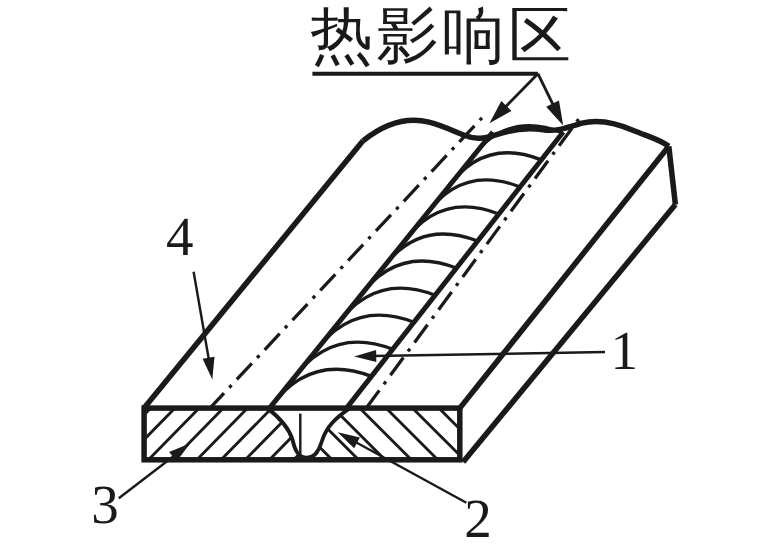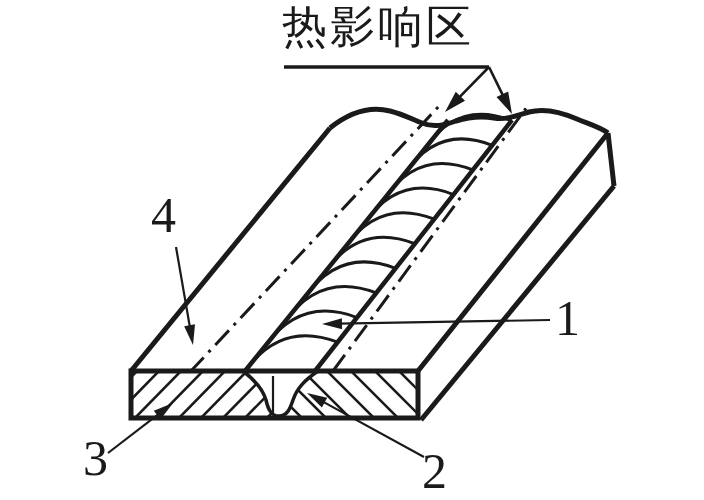--- a/index.html
+++ b/index.html
@@ -3,21 +3,21 @@
 <meta charset="utf-8">
 <style>
   html,body{margin:0;padding:0;background:#ffffff;}
   .canvas{position:relative;width:704px;height:500px;background:var(--paper,#fff);overflow:hidden;
           font-family:"Liberation Serif","DejaVu Serif",serif;}
   #draw{position:absolute;left:0;top:0;}
   #draw line,#draw path,#draw rect{stroke:var(--ink,#1a1a1a);fill:none;stroke-linecap:butt;}
   #draw .filled{fill:var(--ink,#1a1a1a);stroke:none;}
   #draw .paperfill{fill:var(--paper,#fff);}
   .txt{position:absolute;color:var(--ink,#1a1a1a);line-height:1;white-space:nowrap;user-select:none;}
-  .haz-label{left:282px;top:5px;font-size:45px;letter-spacing:3px;font-weight:500;text-align:right;}
+  .haz-label{left:282px;top:5px;font-size:57px;letter-spacing:3px;font-weight:500;text-align:right;}
   .callout{font-size:50px;}
   .c4{left:151px;top:190px;}
   .c1{left:555px;top:293px;}
   .c3{left:83px;top:433px;}
   .c2{left:422px;top:446px;}
 </style>
 </head>
 <body>
 
 <div class="canvas">

